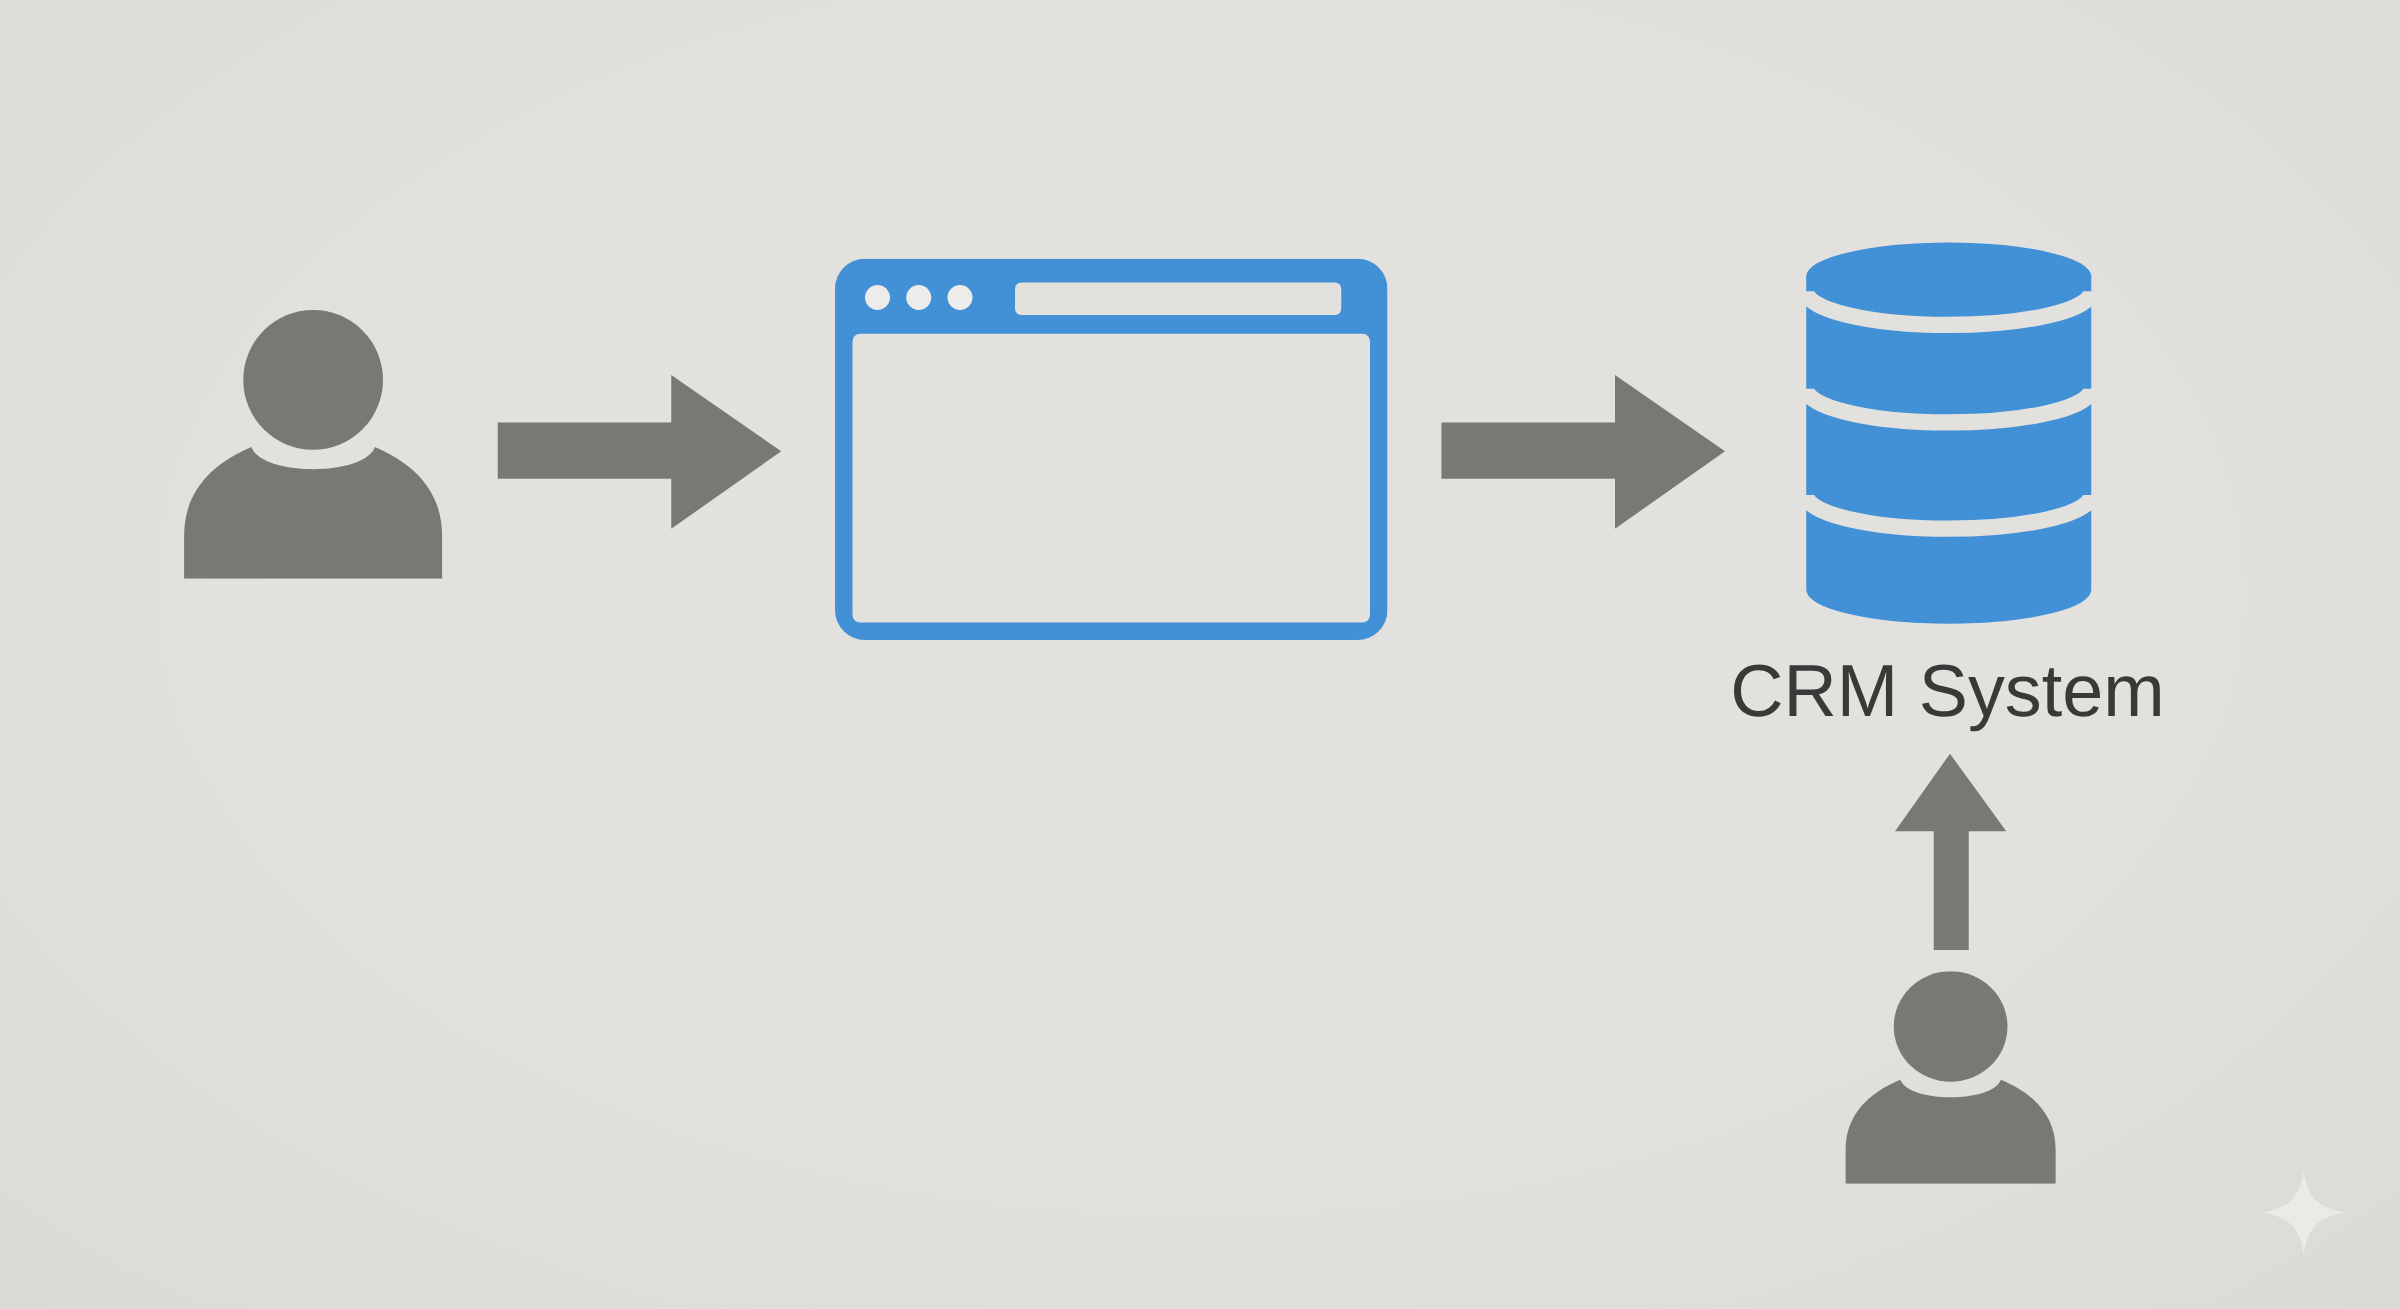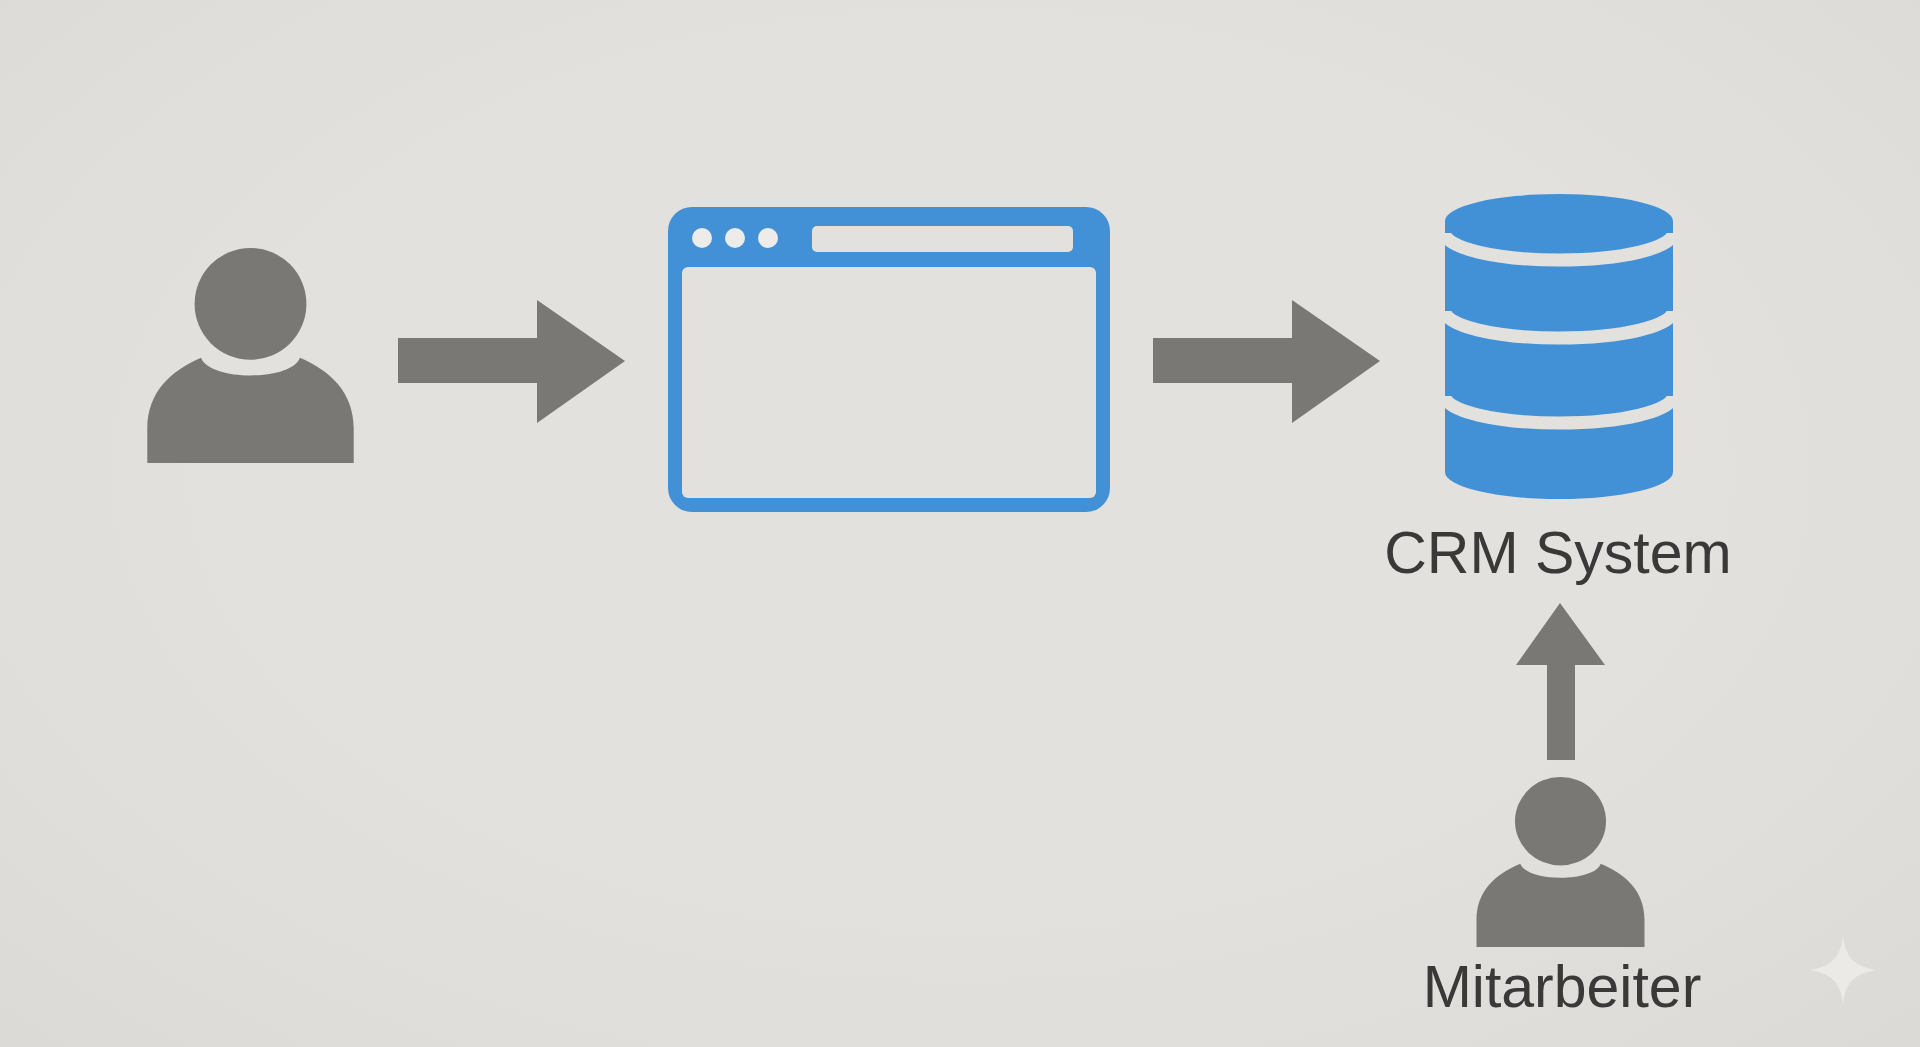--- a/index.html
+++ b/index.html
@@ -86,21 +86,20 @@
     </svg>
   </div>
 
   <div class="abs" style="left:1473px;top:777px;width:175px;height:170px;">
     <svg viewBox="0 0 100 100" preserveAspectRatio="none">
       <circle class="fill-gray" cx="50" cy="26" r="26"></circle>
       <path class="fill-gray" d="M2,100 L2,84 C2,67 13,57 27,51 C31,62 69,62 73,51 C87,57 98,67 98,84 L98,100 Z"></path>
     </svg>
   </div>
 
-  <div class="abs node-label" style="left:1382px;top:958px;width:360px;">Mitarbeiter</div>
 
   <div class="abs" style="left:1810px;top:936px;width:66px;height:68px;">
     <svg viewBox="0 0 66 68">
       <path class="fill-sparkle" d="M33,0 C36,22 44,30 66,34 C44,38 36,46 33,68 C30,46 22,38 0,34 C22,30 30,22 33,0 Z"></path>
     </svg>
   </div>
 
 </div>
 
 </body></html>

